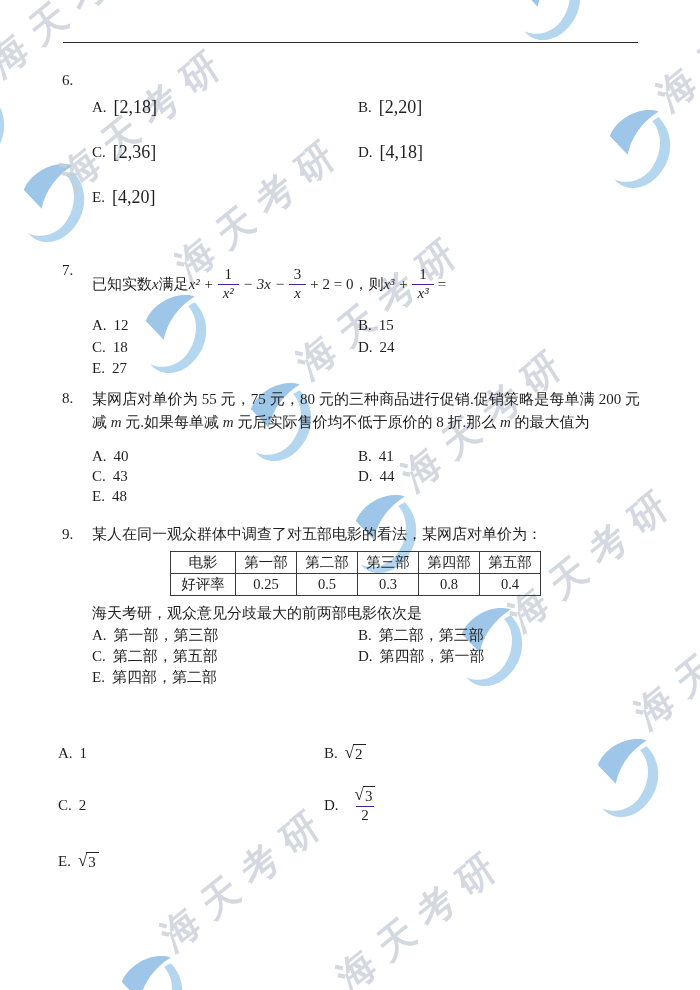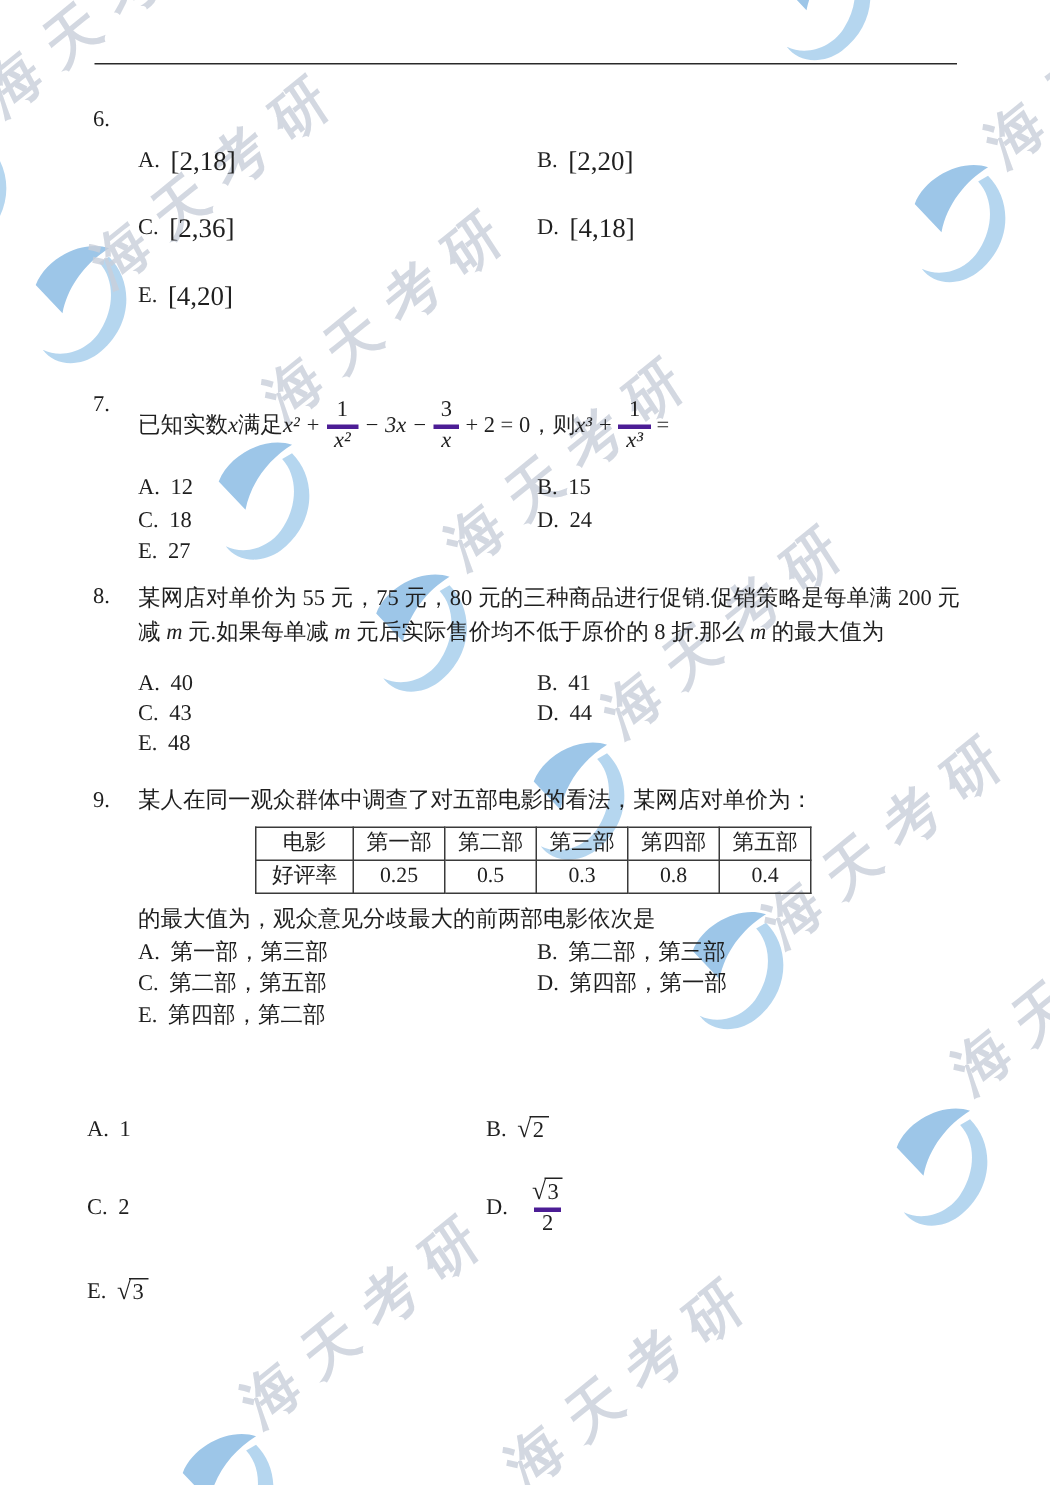--- a/index.html
+++ b/index.html
@@ -44,21 +44,21 @@
   .opt-label { margin-right:7px; }
 
   #q6 { top:70px; }
   #q6 .opt-row { margin-top:23px; height:22px; }
   #q6 .opt-row.first { margin-top:26px; }
   #q6 .opt-val { font-size:18px; }
 
   #q7 { top:260px; }
   .eqline { display:flex; align-items:center; flex-wrap:nowrap; min-height:48px; }
   .frac { display:inline-flex; flex-direction:column; align-items:center; vertical-align:middle; margin:0 4px; line-height:1.05; }
-  .frac .den { border-top:3px solid #4c1d95; }
+  .frac .den { border-top:1px solid #4c1d95; }
   .frac .num, .frac .den { padding:1px 5px; }
   #q7 .opt-row { line-height:21.5px; height:21.5px; }
   #q7 .opts { margin-top:7px; }
 
   #q8 { top:388px; }
   #q8 .q-body p { margin:0; line-height:22.5px; }
   #q8 .opts { margin-top:13px; }
   #q8 .opt-row { height:20px; line-height:20px; }
 
   #q9 { top:524px; }
@@ -302,21 +302,21 @@
               <tr>
                 <td class="c0">好评率</td>
                 <td class="cn">0.25</td>
                 <td class="cn">0.5</td>
                 <td class="cn">0.3</td>
                 <td class="cn">0.8</td>
                 <td class="cn">0.4</td>
               </tr>
             </tbody>
           </table>
-          <div class="followup">的最大值为，观众意见分歧最大的前两部电影依次是</div>
+          <div class="followup">海天考研，观众意见分歧最大的前两部电影依次是</div>
           <div class="opts">
             <div class="opt-row">
               <div class="opt opt-a">
                   <span class="opt-label">A.</span>
                   <span class="opt-val">第一部，第三部</span>
                 </div>
               <div class="opt">
                   <span class="opt-label">B.</span>
                   <span class="opt-val">第二部，第三部</span>
                 </div>

